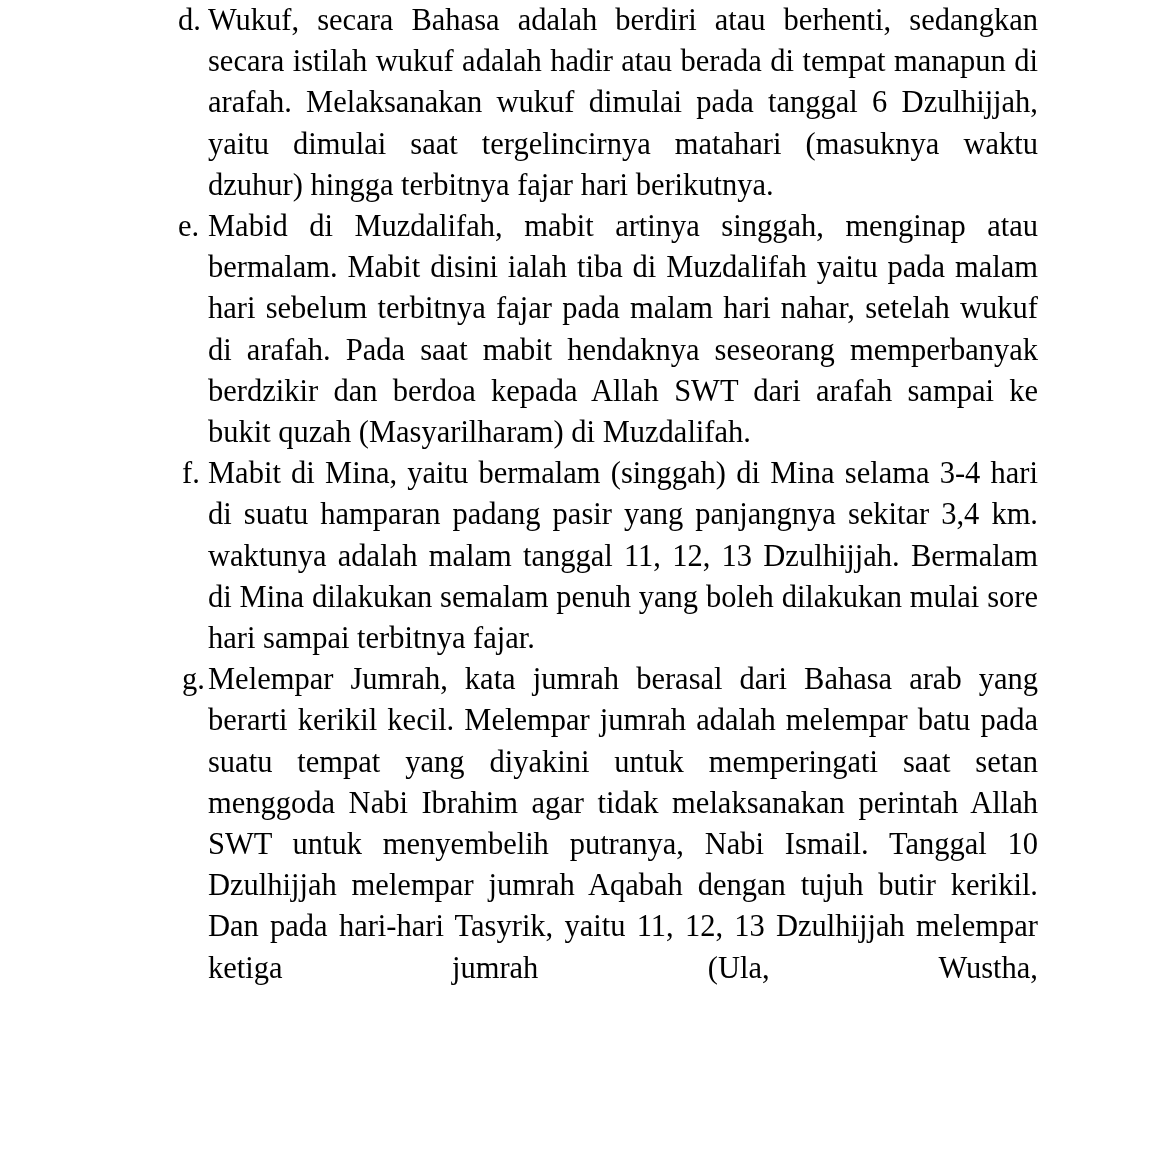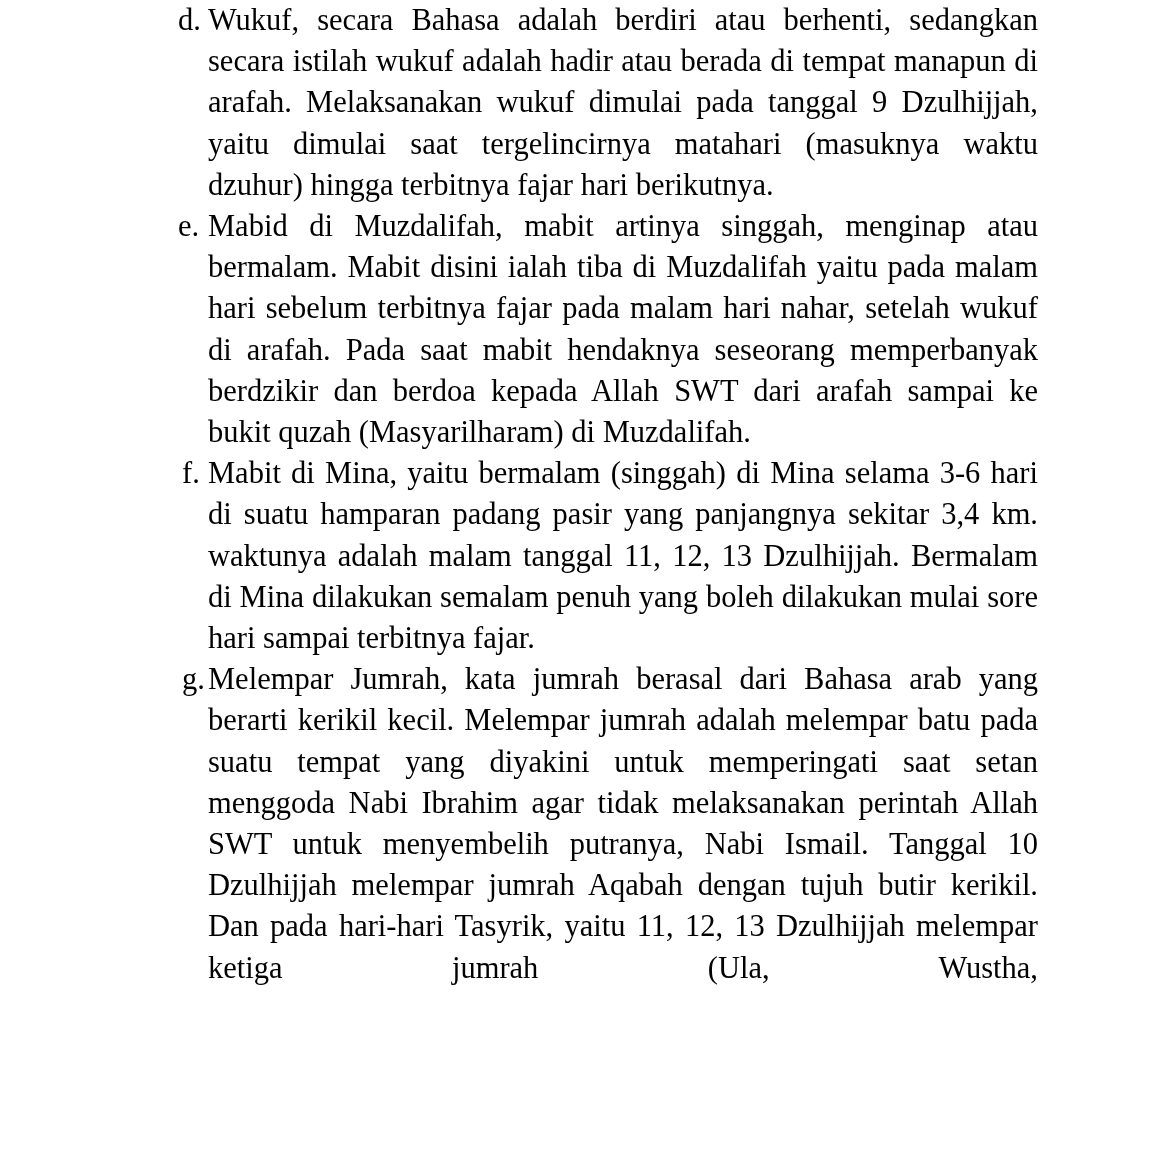--- a/index.html
+++ b/index.html
@@ -72,31 +72,31 @@
 </style>
 </head>
 <body>
 
 <div id="page">
   <div id="content">
     <ol class="list">
 
       <li class="item no-stretch">
         <span class="marker">d.</span>
-        <span class="body">Wukuf, secara Bahasa adalah berdiri atau berhenti, sedangkan secara istilah wukuf adalah hadir atau berada di tempat manapun di arafah. Melaksanakan wukuf dimulai pada tanggal 9 Dzulhijjah, yaitu dimulai saat tergelincirnya matahari (masuknya waktu dzuhur) hingga terbitnya fajar hari berikutnya.</span>
+        <span class="body">Wukuf, secara Bahasa adalah berdiri atau berhenti, sedangkan secara istilah wukuf adalah hadir atau berada di tempat manapun di arafah. Melaksanakan wukuf dimulai pada tanggal 6 Dzulhijjah, yaitu dimulai saat tergelincirnya matahari (masuknya waktu dzuhur) hingga terbitnya fajar hari berikutnya.</span>
       </li>
 
       <li class="item no-stretch">
         <span class="marker">e.</span>
         <span class="body">Mabid di Muzdalifah, mabit artinya singgah, menginap atau bermalam. Mabit disini ialah tiba di Muzdalifah yaitu pada malam hari sebelum terbitnya fajar pada malam hari nahar, setelah wukuf di arafah. Pada saat mabit hendaknya seseorang memperbanyak berdzikir dan berdoa kepada Allah SWT  dari arafah sampai ke bukit quzah (Masyarilharam) di Muzdalifah.</span>
       </li>
 
       <li class="item no-stretch tight-marker">
         <span class="marker">f.</span>
-        <span class="body">Mabit di Mina, yaitu bermalam (singgah) di Mina selama 3-6 hari di suatu hamparan padang pasir yang panjangnya sekitar 3,4 km. waktunya adalah malam tanggal 11, 12, 13 Dzulhijjah. Bermalam di Mina dilakukan semalam penuh yang boleh dilakukan mulai sore hari sampai terbitnya fajar.</span>
+        <span class="body">Mabit di Mina, yaitu bermalam (singgah) di Mina selama 3-4 hari di suatu hamparan padang pasir yang panjangnya sekitar 3,4 km. waktunya adalah malam tanggal 11, 12, 13 Dzulhijjah. Bermalam di Mina dilakukan semalam penuh yang boleh dilakukan mulai sore hari sampai terbitnya fajar.</span>
       </li>
 
       <li class="item tight-marker">
         <span class="marker">g.</span>
         <span class="body">Melempar Jumrah, kata jumrah berasal dari Bahasa arab yang berarti kerikil kecil. Melempar jumrah adalah melempar batu pada suatu tempat yang diyakini untuk memperingati saat setan menggoda Nabi Ibrahim agar tidak melaksanakan perintah Allah SWT untuk menyembelih putranya, Nabi Ismail. Tanggal 10 Dzulhijjah melempar jumrah Aqabah dengan tujuh butir kerikil. Dan pada hari-hari Tasyrik, yaitu 11, 12, 13 Dzulhijjah melempar ketiga jumrah (Ula, Wustha,</span>
       </li>
 
     </ol>
   </div>
 </div>

